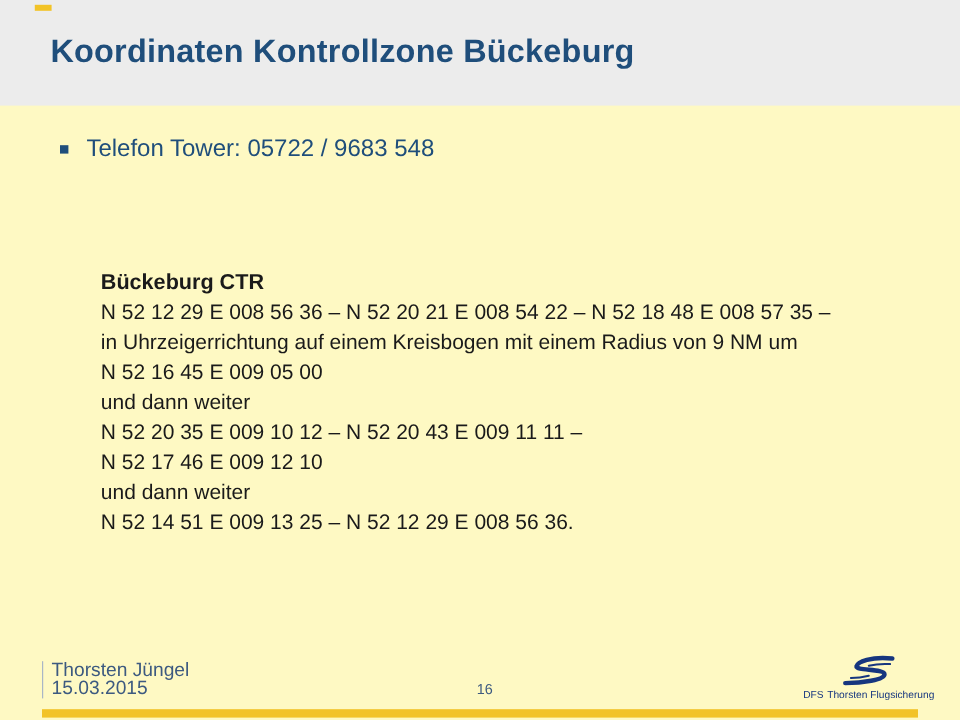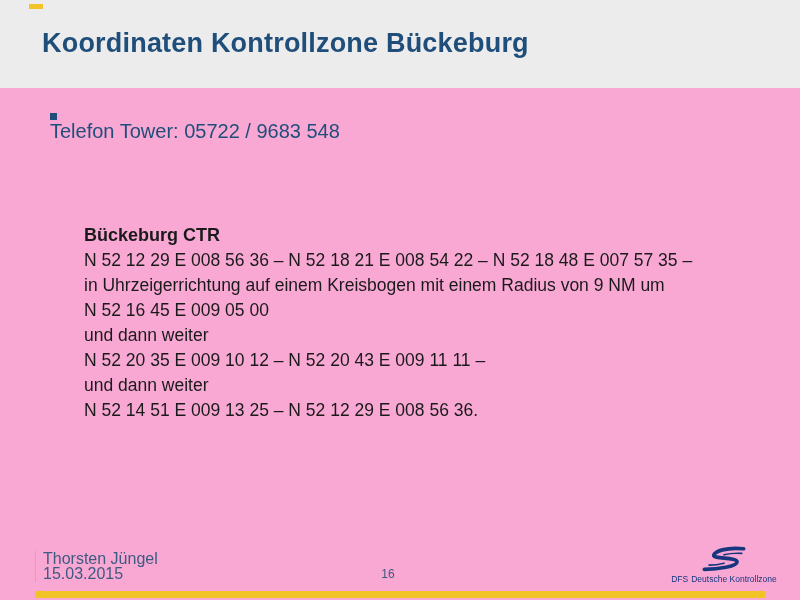--- a/index.html
+++ b/index.html
@@ -11,21 +11,21 @@
     --logo-blue: #16367F;
     --accent-gold: #F2C327;
     --header-gray: #ECECEC;
     --body-black: #1A1A1A;
     --divider-gray: #A9B6C6;
   }
   .slide {
     position: relative;
     width: 800px;
     height: 600px;
-    background: #f9a8d4;
+    background: #fef9c3;
     overflow: hidden;
   }
   .header-band {
     position: absolute;
     left: 0; top: 0;
     width: 800px; height: 88px;
     background: var(--header-gray);
   }
   .accent-dash-top {
     position: absolute;
@@ -39,21 +39,21 @@
     width: 720px;
     font-size: 27px;
     font-weight: bold;
     color: var(--title-blue);
     letter-spacing: 0.2px;
   }
   .bullet-row {
     position: absolute;
     left: 50px; top: 113px;
     display: flex;
-    flex-direction: column;
+    align-items: center;
   }
   .bullet-marker {
     width: 7px; height: 7px;
     background: var(--title-blue);
     margin-right: 15px;
     flex: 0 0 auto;
   }
   .bullet-text {
     font-size: 20px;
     color: var(--title-blue);
@@ -83,21 +83,21 @@
   }
   .footer-author {
     position: absolute;
     left: 43px; top: 551px;
     font-size: 16px;
     line-height: 15px;
     color: var(--footer-blue);
   }
   .footer-page {
     position: absolute;
-    left: 368px; top: 567px;
+    left: 384px; top: 567px;
     width: 40px;
     text-align: center;
     font-size: 12px;
     color: var(--footer-blue);
   }
   .logo-block {
     position: absolute;
     left: 668px; top: 545px;
     width: 112px;
     text-align: center;
@@ -128,25 +128,26 @@
 
   <h1 class="slide-title">Koordinaten Kontrollzone Bückeburg</h1>
 
   <div class="bullet-row">
     <span class="bullet-marker"></span>
     <span class="bullet-text">Telefon Tower: 05722 / 9683 548</span>
   </div>
 
   <div class="body-block">
     <div class="body-heading">Bückeburg CTR</div>
-    <div class="body-line">N 52 12 29 E 008 56 36 – N 52 18 21 E 008 54 22 – N 52 18 48 E 007 57 35 –</div>
+    <div class="body-line">N 52 12 29 E 008 56 36 – N 52 20 21 E 008 54 22 – N 52 18 48 E 008 57 35 –</div>
     <div class="body-line">in Uhrzeigerrichtung auf einem Kreisbogen mit einem Radius von 9 NM um</div>
     <div class="body-line">N 52 16 45 E 009 05 00</div>
     <div class="body-line">und dann weiter</div>
     <div class="body-line">N 52 20 35 E 009 10 12 – N 52 20 43 E 009 11 11 –</div>
+    <div class="body-line">N 52 17 46 E 009 12 10</div>
     <div class="body-line">und dann weiter</div>
     <div class="body-line">N 52 14 51 E 009 13 25 – N 52 12 29 E 008 56 36.</div>
   </div>
 
   <div class="footer-divider"></div>
 
   <div class="footer-author">
     <div>Thorsten Jüngel</div>
     <div>15.03.2015</div>
   </div>
@@ -155,19 +156,19 @@
 
   <div class="logo-block">
     <svg class="logo-icon" width="48" height="28" viewBox="0 0 48 30" aria-hidden="true">
       <g fill="none" stroke="#16367F" stroke-linecap="round">
         <path d="M45 4 C26 2 14 7 13 11 C12 15 38 13 38 18 C38 23 18 26 3 26" stroke-width="4"></path>
         <path d="M43 9 C34 8.5 28 9.5 24 10.5" stroke-width="1.8"></path>
         <path d="M8 21.5 C14 21.5 20 20.5 24 19.5" stroke-width="1.8"></path>
       </g>
     </svg>
     <div class="logo-text">
-      <b>DFS</b><span>Deutsche Kontrollzone</span>
+      <b>DFS</b><span>Thorsten Flugsicherung</span>
     </div>
   </div>
 
   <div class="accent-bar-bottom"></div>
 
 </div>
 
 </body></html>

